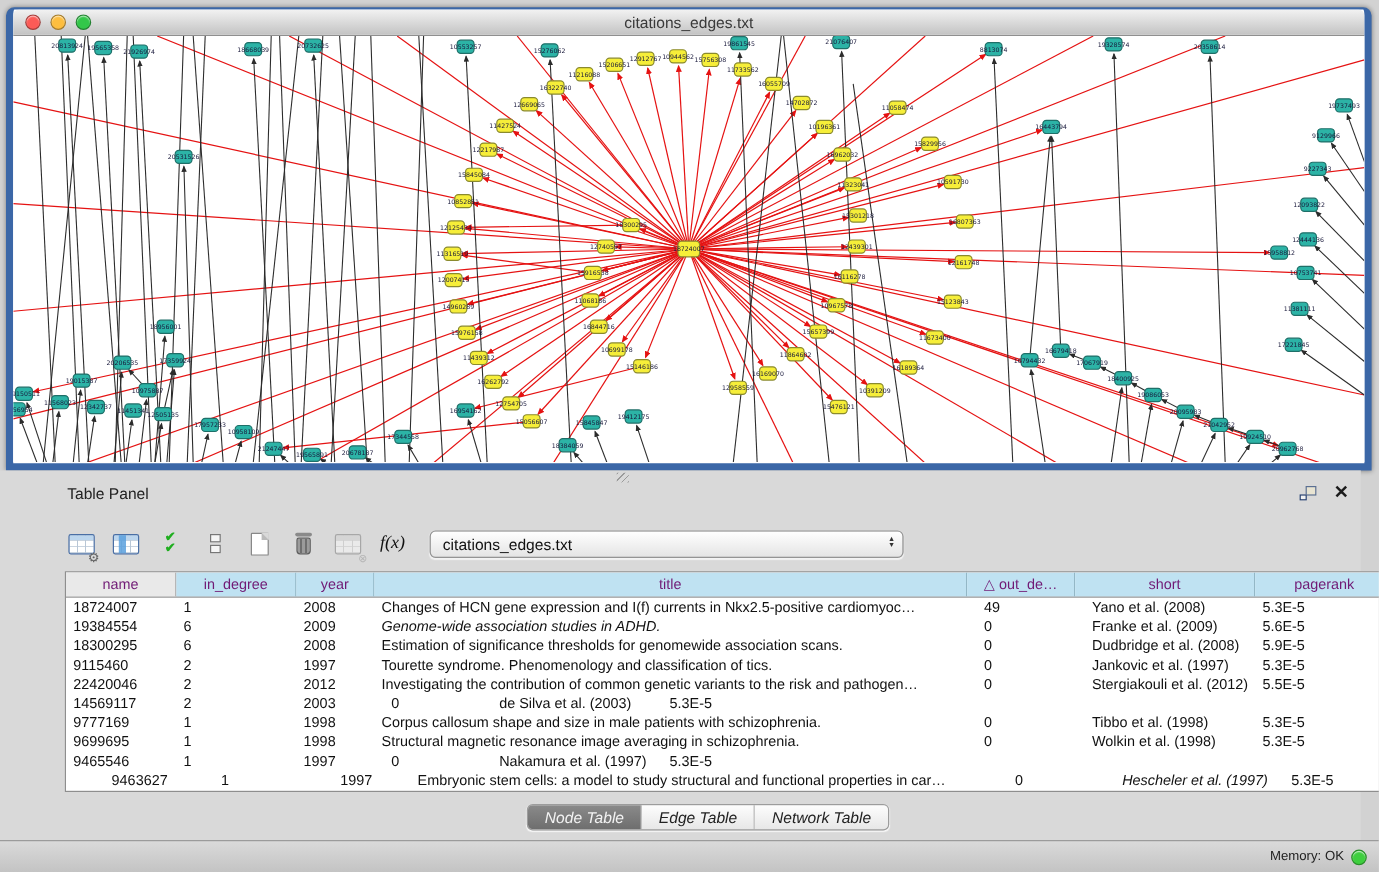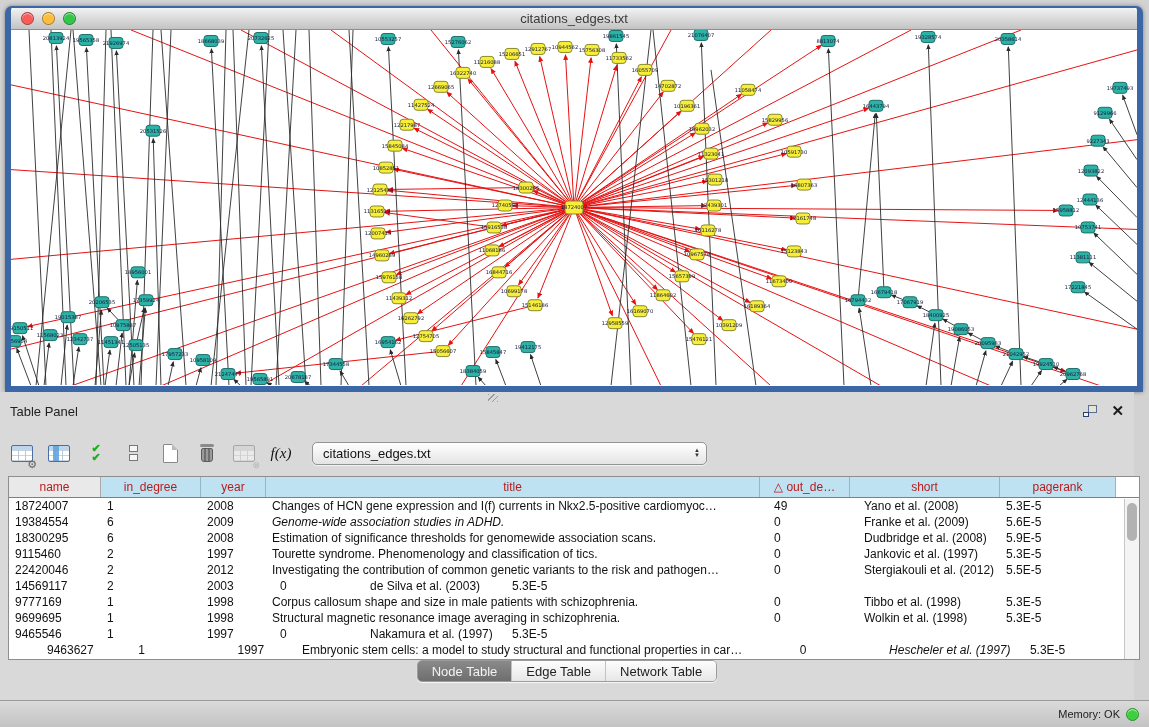--- a/index.html
+++ b/index.html
@@ -16,21 +16,21 @@
     display:flex; align-items:center; justify-content:center; }
   .titlebar .title { font-size:13px; color:#3a3a3a; }
   .lights { position:absolute; left:10px; top:4px; display:flex; gap:8px; }
   .light { width:13px; height:13px; border-radius:50%; border:1px solid rgba(0,0,0,.35);
     box-shadow:inset 0 1px 1px rgba(255,255,255,.6); }
   .light.red { background:#fc5b57; } .light.yellow { background:#fdbe3f; } .light.green { background:#33c74a; }
   .canvas { position:relative; width:1126px; height:355px; background:#fff; overflow:hidden; }
   .canvas svg { display:block; font-family:"DejaVu Sans", sans-serif; }
 
   
-  .table-panel { width:1134px; height:308px; background:#d9d9d9; position:relative; }
+  .table-panel { width:1134px; height:308px; background:#d9d9d9; position:relative;padding-left:46px; }
   .panel-titlebar { height:38px; display:flex; align-items:center; padding:0 10px; position:relative; }
   .panel-title { font-size:13px; color:#222; }
   .panel-actions { margin-left:auto; display:flex; align-items:center; gap:14px; }
   .float-icon { position:relative; width:14px; height:12px; }
   .float-icon .sq1 { position:absolute; right:0; top:0; width:9px; height:8px; border:1px solid #5a6f93; background:#e8e4d2; }
   .float-icon .sq2 { position:absolute; left:0; bottom:0; width:6px; height:5px; border:1px solid #27406e; background:#f2f2f2; }
   .close-icon { font-size:15px; font-weight:bold; color:#1b1b1b; line-height:14px; cursor:default; }
   .grip { position:absolute; left:43%; top:2px; width:10px; height:8px;
     background:repeating-linear-gradient(135deg,#9a9a9a 0 1px,transparent 1px 4px); }
 
@@ -60,31 +60,31 @@
   .fx-icon { font-family:"Liberation Serif", serif; font-style:italic; font-size:15px; color:#111; }
 
   .table-dropdown { margin-left:8px; width:395px; height:23px; border:1px solid #949494; border-radius:5px;
     background:linear-gradient(#ffffff,#e4e4e4); display:flex; align-items:center; font-size:13px; color:#111;
     padding-left:10px; box-shadow:0 1px 1px rgba(255,255,255,.7); }
   .stepper { margin-left:auto; margin-right:6px; display:flex; flex-direction:column; align-items:center;
     font-size:6px; color:#333; line-height:5px; }
 
   .table-box { position:relative; width:1132px; height:184px; border:1px solid #8e8e8e; background:#fff; overflow:hidden; }
   .hdr-row { display:flex; height:21px; border-bottom:1px solid #7f7f7f; }
-  .th { background:#bfe2f2; border-right:1px solid #93b7c6; font-size:12px; color:#b91c1c;
+  .th { background:#bfe2f2; border-right:1px solid #93b7c6; font-size:12px; color:#701a75;
     display:flex; align-items:center; justify-content:center; overflow:hidden; white-space:nowrap; }
   .th:first-child { background:#e9e9e9; border-right:1px solid #aaa; }
   .tr { display:flex; height:16px; }
   .td { font-size:12px; color:#111; white-space:nowrap; overflow:hidden; display:flex; align-items:center;
     padding-left:6px; }
   .td.c4, .td.c5 { padding-left:14px; }
   .vscroll { position:absolute; right:0; top:22px; bottom:0; width:15px; background:#f4f4f4; border-left:1px solid #c6c6c6; }
   .vthumb { position:absolute; left:2px; top:4px; width:10px; height:38px; border-radius:6px; background:#b2b2b2; }
 
-  .tabbar { height:32px; display:flex; align-items:flex-start; justify-content:center; }
+  .tabbar { height:32px; display:flex; align-items:flex-end; justify-content:center;font-style:italic; }
   .tabgroup { display:flex; border:1px solid #9c9c9c; border-radius:5px; overflow:hidden;
     box-shadow:0 1px 1px rgba(255,255,255,.8); }
   .tab { height:20px; padding:0 14px; display:flex; align-items:center; font-size:13px; color:#222;
     background:linear-gradient(#fdfdfd,#e7e7e7); border-left:1px solid #c2c2c2; }
   .tab:first-child { border-left:none; }
   .tab.active { background:linear-gradient(#8a8a8a,#6e6e6e); color:#f3f3f3; }
 
   .status-bar { width:1149px; height:27px; background:linear-gradient(#dadada,#c3c3c3);
     border-top:1px solid #9b9b9b; display:flex; align-items:center; justify-content:flex-end; padding-right:10px; }
   .memory-label { font-size:11px; color:#222; margin-right:6px; }

